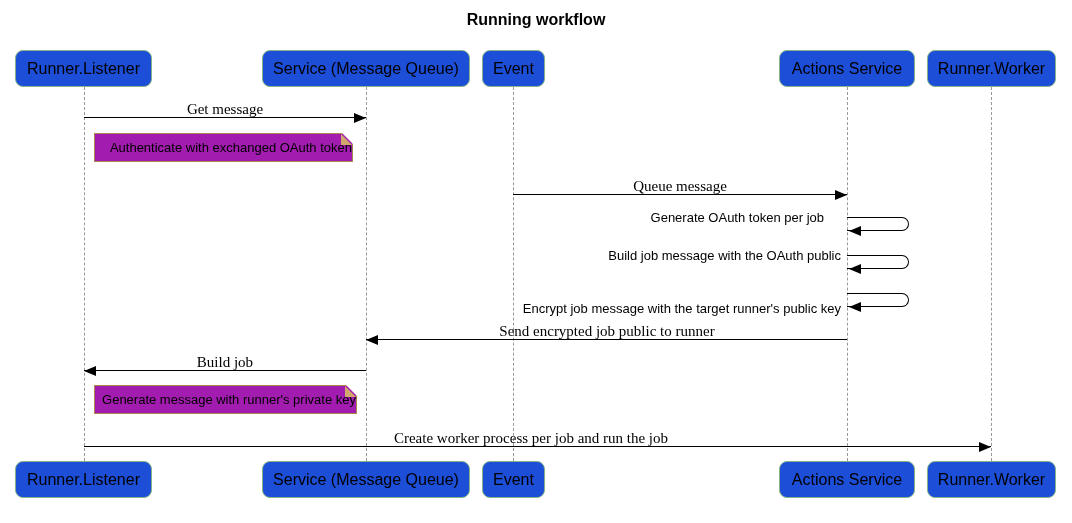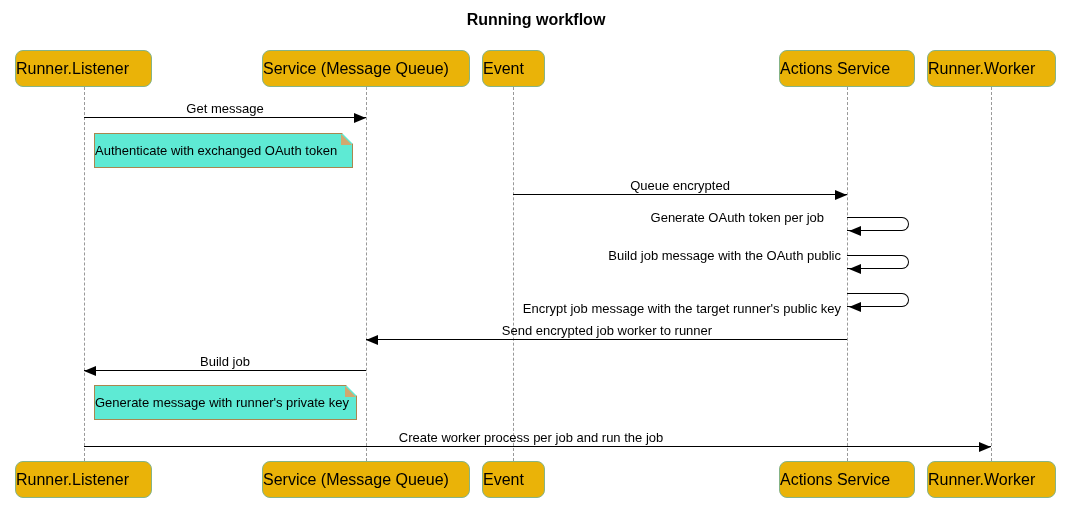--- a/index.html
+++ b/index.html
@@ -24,36 +24,37 @@
   .lifeline {
     position: absolute;
     top: 87px;
     height: 374px;
     width: 0;
     border-left: 1px dashed #999999;
   }
   .actor {
     position: absolute;
     height: 37px;
-    background: #eab308;
+    background: #1d4ed8;
     border: 1px solid #85b487;
     border-radius: 8px;
     display: flex;
     align-items: center;
-    justify-content: flex-start;
+    justify-content: center;
     font-size: 16px;
     box-sizing: border-box;
   }
   .actor span { white-space: nowrap; }
   .msg-group { display: contents; }
   .msg-label {
     position: absolute;
-    font-size: 13px;
+    font-size: 15px;
     white-space: nowrap;
     transform: translateX(-50%);
+    font-family: Liberation Serif, serif;
   }
   .msg-label-right {
     position: absolute;
     font-size: 13px;
     white-space: nowrap;
   }
   .msg-line {
     position: absolute;
     height: 0;
     border-top: 1.5px solid #000000;
@@ -77,26 +78,26 @@
     width: 62px;
     height: 14px;
     border: 1.5px solid #000000;
     border-left: none;
     border-top-right-radius: 10px;
     border-bottom-right-radius: 10px;
     box-sizing: border-box;
   }
   .note {
     position: absolute;
-    height: 35px;
-    background: #5eead4;
+    height: 29px;
+    background: #a21caf;
     border: 1px solid #a9874f;
     display: flex;
     align-items: center;
-    justify-content: flex-start;
+    justify-content: flex-end;
     font-size: 13px;
     box-sizing: border-box;
   }
   .note .fold-inner {
     position: absolute;
     top: 0; right: 0;
     width: 0; height: 0;
     border-bottom: 11px solid #d2a86f;
     border-right: 11px solid transparent;
   }
@@ -148,21 +149,21 @@
 
   
   <div class="note" style="left:94px;top:133px;width:259px">
     <span>Authenticate with exchanged OAuth token</span>
     <div class="fold-inner"></div>
     <div class="fold-outer"></div>
   </div>
 
   
   <div class="msg-group">
-    <div class="msg-label" style="left:680px;top:178px">Queue encrypted</div>
+    <div class="msg-label" style="left:680px;top:178px">Queue message</div>
     <div class="msg-line" style="left:513px;top:194px;width:334px"></div>
     <div class="arrow-r" style="left:835px;top:190px"></div>
   </div>
 
   
   <div class="msg-group">
     <div class="msg-label-right" style="right:248px;top:210px">Generate OAuth token per job</div>
     <div class="self-loop" style="left:847px;top:217px"></div>
     <div class="arrow-l" style="left:849px;top:226px"></div>
   </div>
@@ -176,21 +177,21 @@
 
   
   <div class="msg-group">
     <div class="msg-label-right" style="right:231px;top:301px">Encrypt job message with the target runner's public key</div>
     <div class="self-loop" style="left:847px;top:293px"></div>
     <div class="arrow-l" style="left:849px;top:302px"></div>
   </div>
 
   
   <div class="msg-group">
-    <div class="msg-label" style="left:607px;top:323px">Send encrypted job worker to runner</div>
+    <div class="msg-label" style="left:607px;top:323px">Send encrypted job public to runner</div>
     <div class="msg-line" style="left:366px;top:339px;width:481px"></div>
     <div class="arrow-l" style="left:366px;top:335px"></div>
   </div>
 
   
   <div class="msg-group">
     <div class="msg-label" style="left:225px;top:354px">Build job</div>
     <div class="msg-line" style="left:84px;top:370px;width:282px"></div>
     <div class="arrow-l" style="left:84px;top:366px"></div>
   </div>

